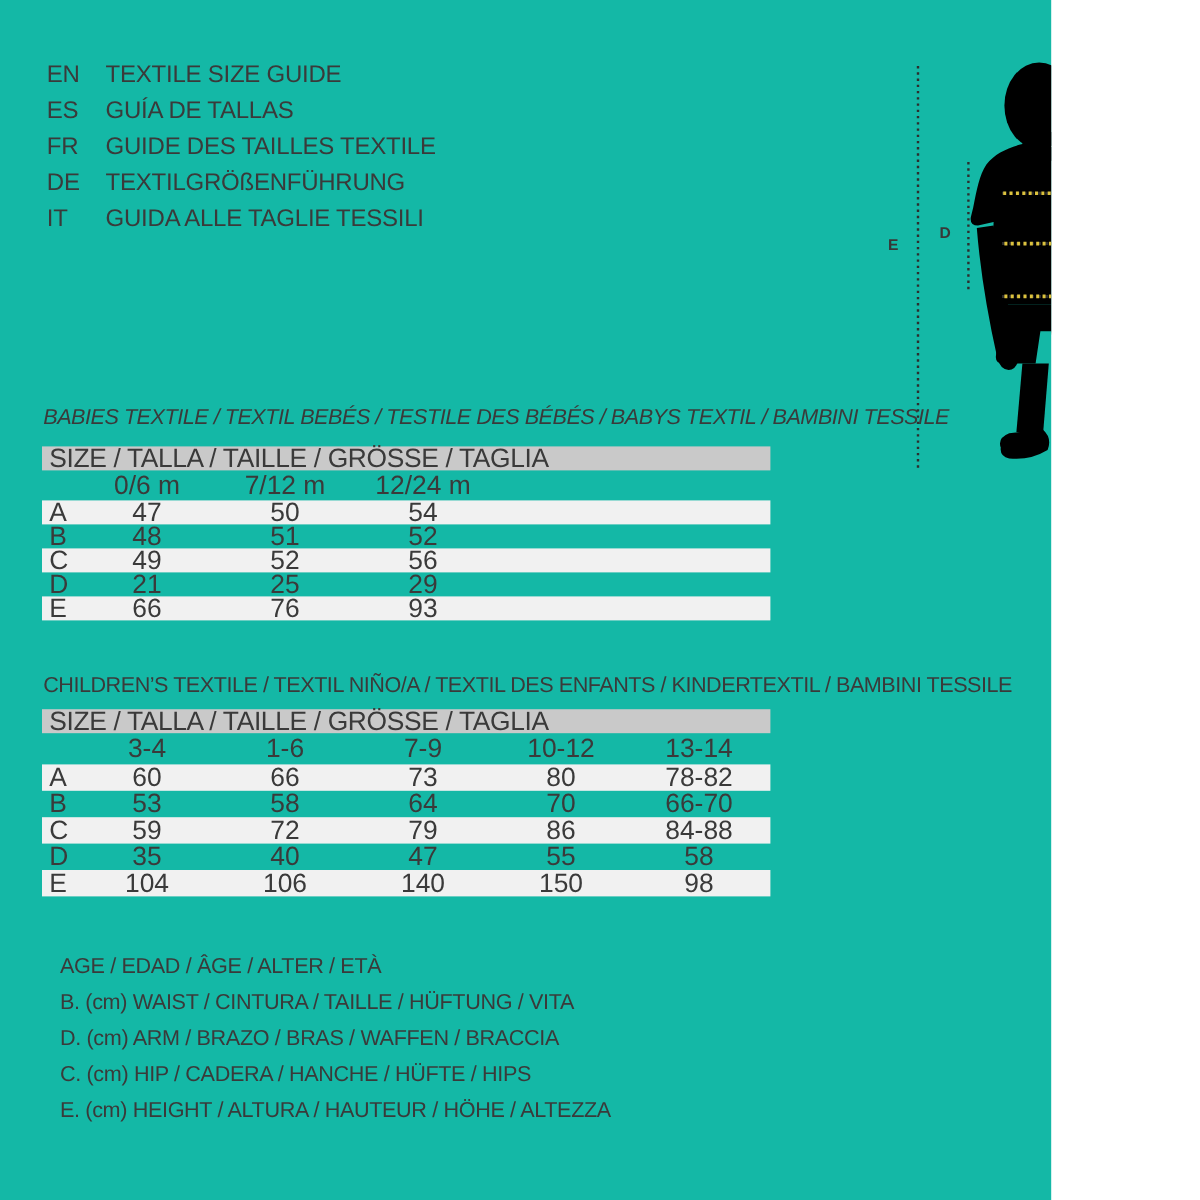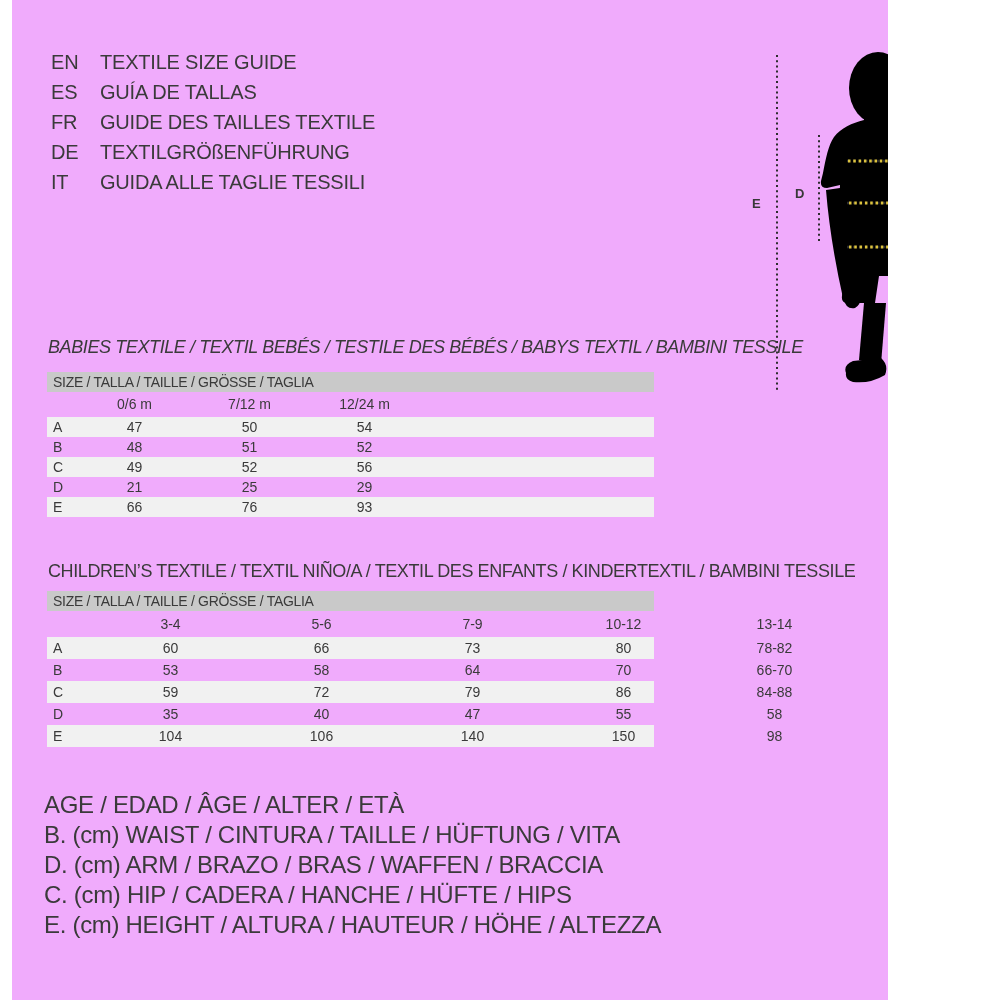--- a/index.html
+++ b/index.html
@@ -1,46 +1,46 @@
 <!DOCTYPE html>
 <html><head>
 <meta charset="utf-8">
 <style>
   html,body { margin:0; padding:0; background:#ffffff; }
   body { width:1000px; height:1000px; font-family:"Liberation Sans", sans-serif; color:#3a3a3a; }
-  .canvas { position:relative; width:876px; height:1000px; overflow:hidden; background:#f0abfc;margin-left:12px; }
+  .canvas { position:relative; width:876px; height:1000px; overflow:hidden; background:#14b8a6; }
 
   
   .lang { position:absolute; left:39px; top:47px; font-size:20px; line-height:30px; letter-spacing:-0.2px; }
   .lang-row { display:flex; }
   .lang-code { width:49px; flex:0 0 49px; }
 
   
   .section-heading { position:absolute; left:36px; font-size:18px; letter-spacing:-0.4px; white-space:nowrap; }
   .heading-babies { top:337px;font-style:italic; }
   .heading-children { top:561px; }
 
   
-  .sizetable { position:absolute; left:35px; width:607px; font-size:14px; }
+  .sizetable { position:absolute; left:35px; width:607px; font-size:22px; }
   .table-babies { top:372px; }
   .table-children { top:591px; }
   .size-bar { background:#c9c9c9; height:20px; line-height:20px; padding-left:6px; letter-spacing:-0.3px; }
   .grid { display:grid; }
   .table-babies .grid { grid-template-columns:30px 115px 115px 115px 1fr; }
-  .table-children .grid { grid-template-columns:30px 115px 115px 115px 115px 115px 1fr;gap:36px; }
+  .table-children .grid { grid-template-columns:30px 115px 115px 115px 115px 115px 1fr; }
   .cell { text-align:center; white-space:nowrap; }
   .cell.rowlabel { text-align:left; padding-left:6px; }
   .table-babies .colhead .cell { height:25px; line-height:25px; }
   .table-children .colhead .cell { height:26px; line-height:26px; }
   .table-babies .drow .cell { height:20px; line-height:20px; }
   .table-children .drow .cell { height:22px; line-height:22px; }
   .drow.striped { background:#f1f1f1; }
 
   
-  .legend { position:absolute; left:32px; top:790px; font-size:24px; line-height:30px; letter-spacing:-0.3px; }
+  .legend { position:absolute; left:50px; top:790px; font-size:18px; line-height:30px; letter-spacing:-0.3px; }
 
   
   .figure { position:absolute; left:730px; top:40px; width:250px; height:360px; }
   .figure text { font-family:"Liberation Sans", sans-serif; font-size:13px; font-weight:bold; fill:#383838; }
 </style>
 </head>
 <body>
 
 <div class="canvas">
 
@@ -149,21 +149,21 @@
     </div>
   </div>
 
   <div class="section-heading heading-children">CHILDREN’S TEXTILE / TEXTIL NIÑO/A / TEXTIL DES ENFANTS / KINDERTEXTIL / BAMBINI TESSILE</div>
 
   <div class="sizetable table-children">
     <div class="size-bar">SIZE / TALLA / TAILLE / GRÖSSE / TAGLIA</div>
     <div class="grid colhead">
       <div class="cell rowlabel"></div>
       <div class="cell">3-4</div>
-      <div class="cell">5-6</div>
+      <div class="cell">1-6</div>
       <div class="cell">7-9</div>
       <div class="cell">10-12</div>
       <div class="cell">13-14</div>
       <div class="cell"></div>
     </div>
     <div class="grid drow striped">
       <div class="cell rowlabel">A</div>
       <div class="cell">60</div>
       <div class="cell">66</div>
       <div class="cell">73</div>

